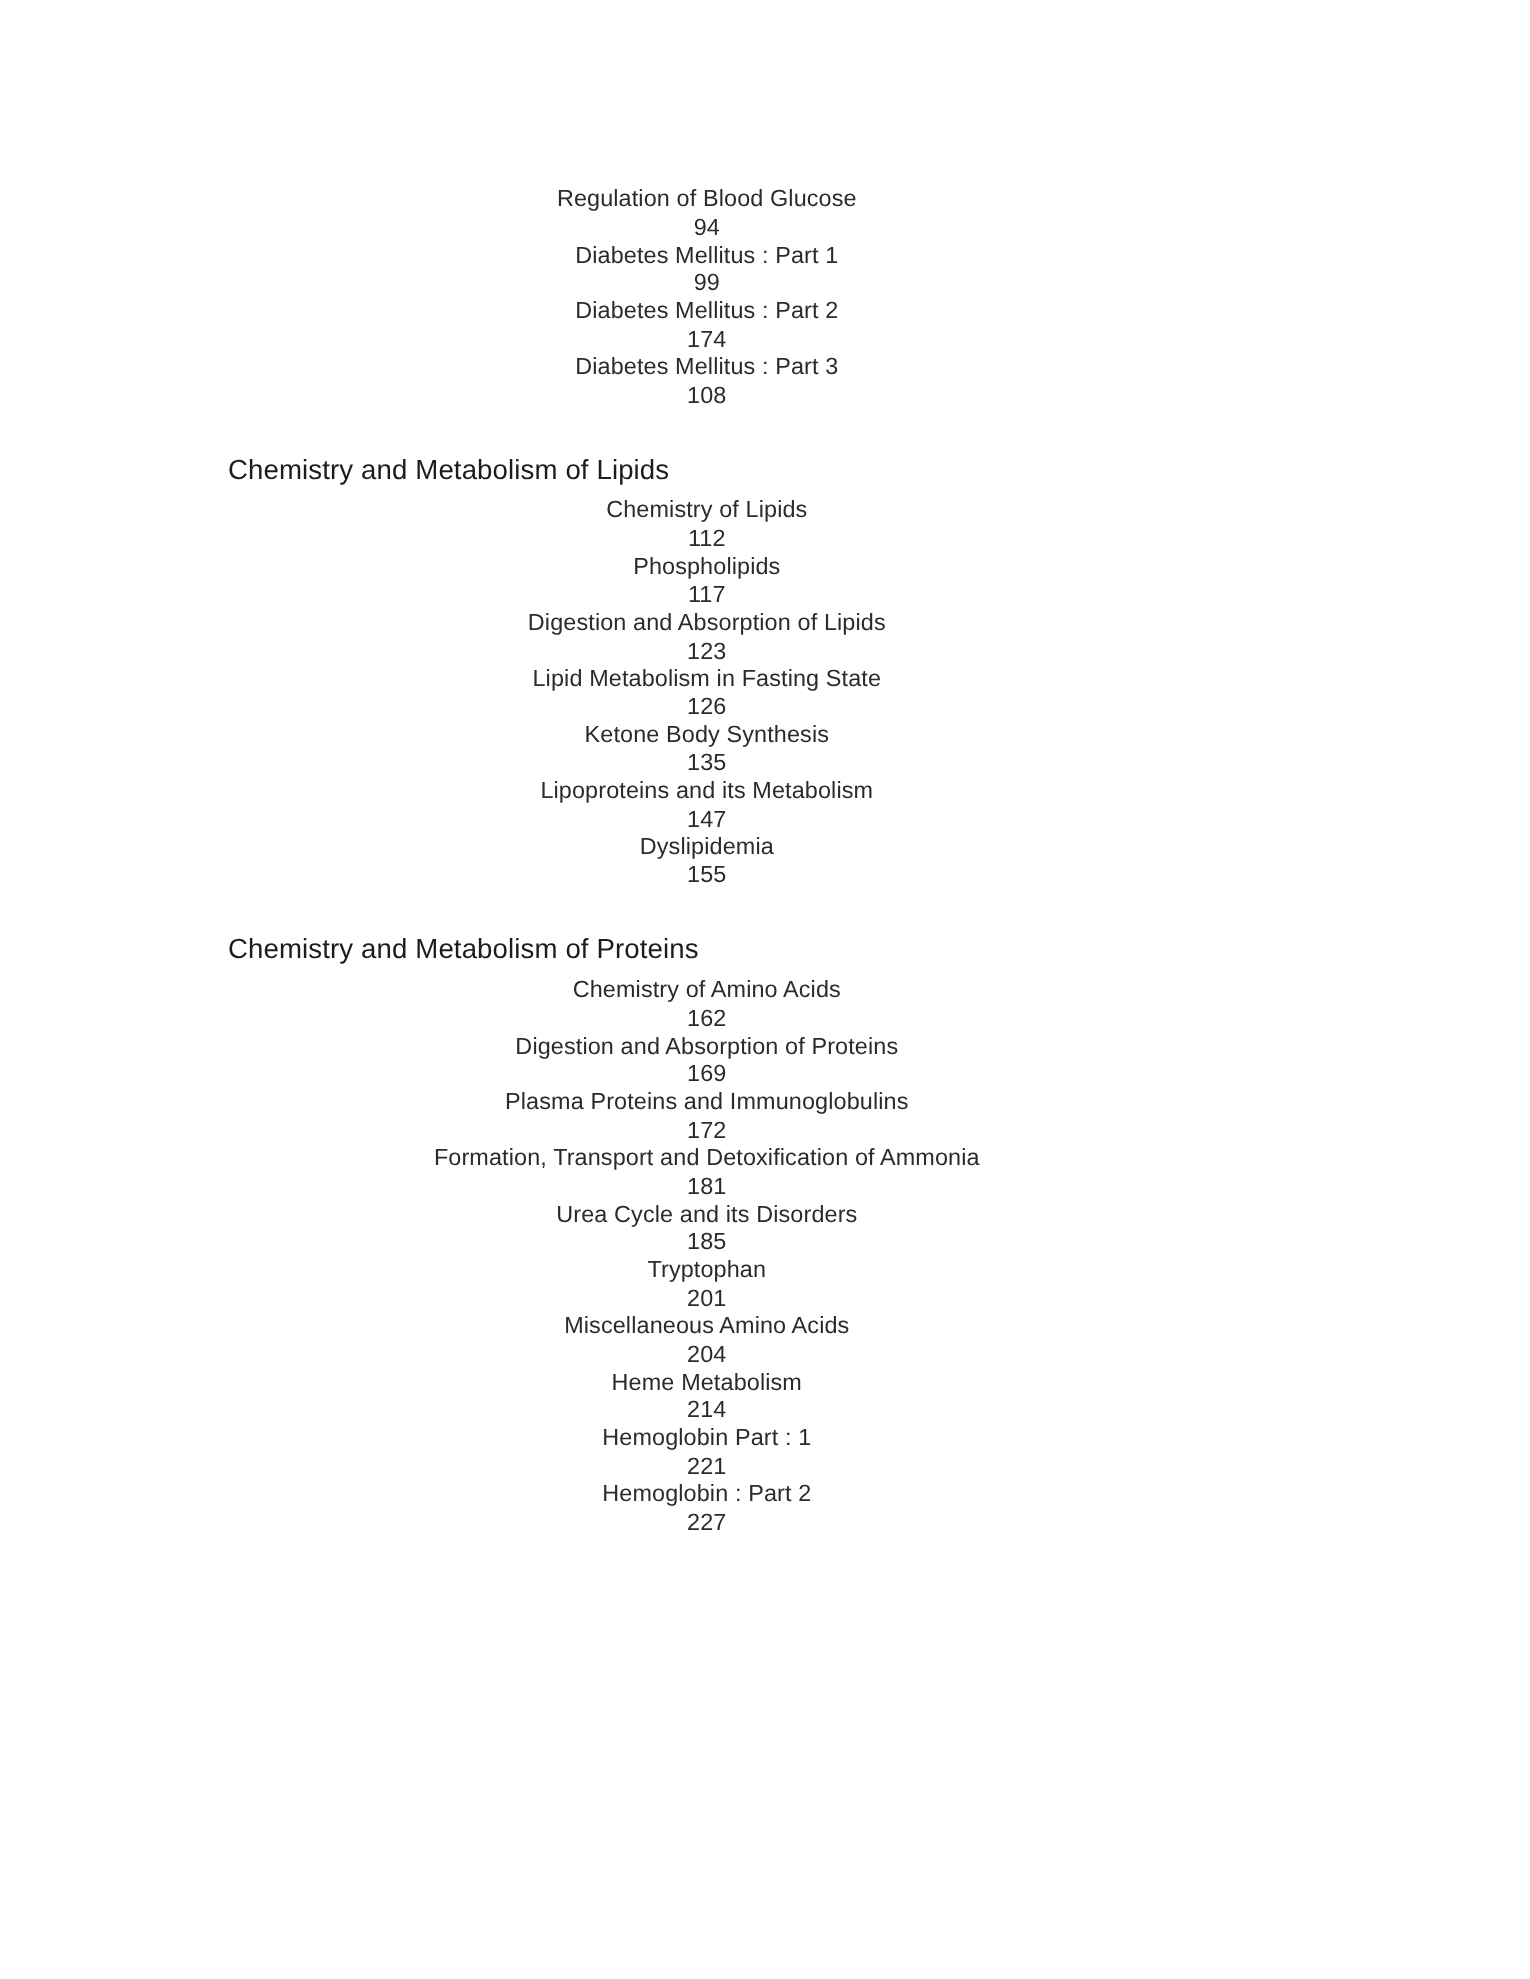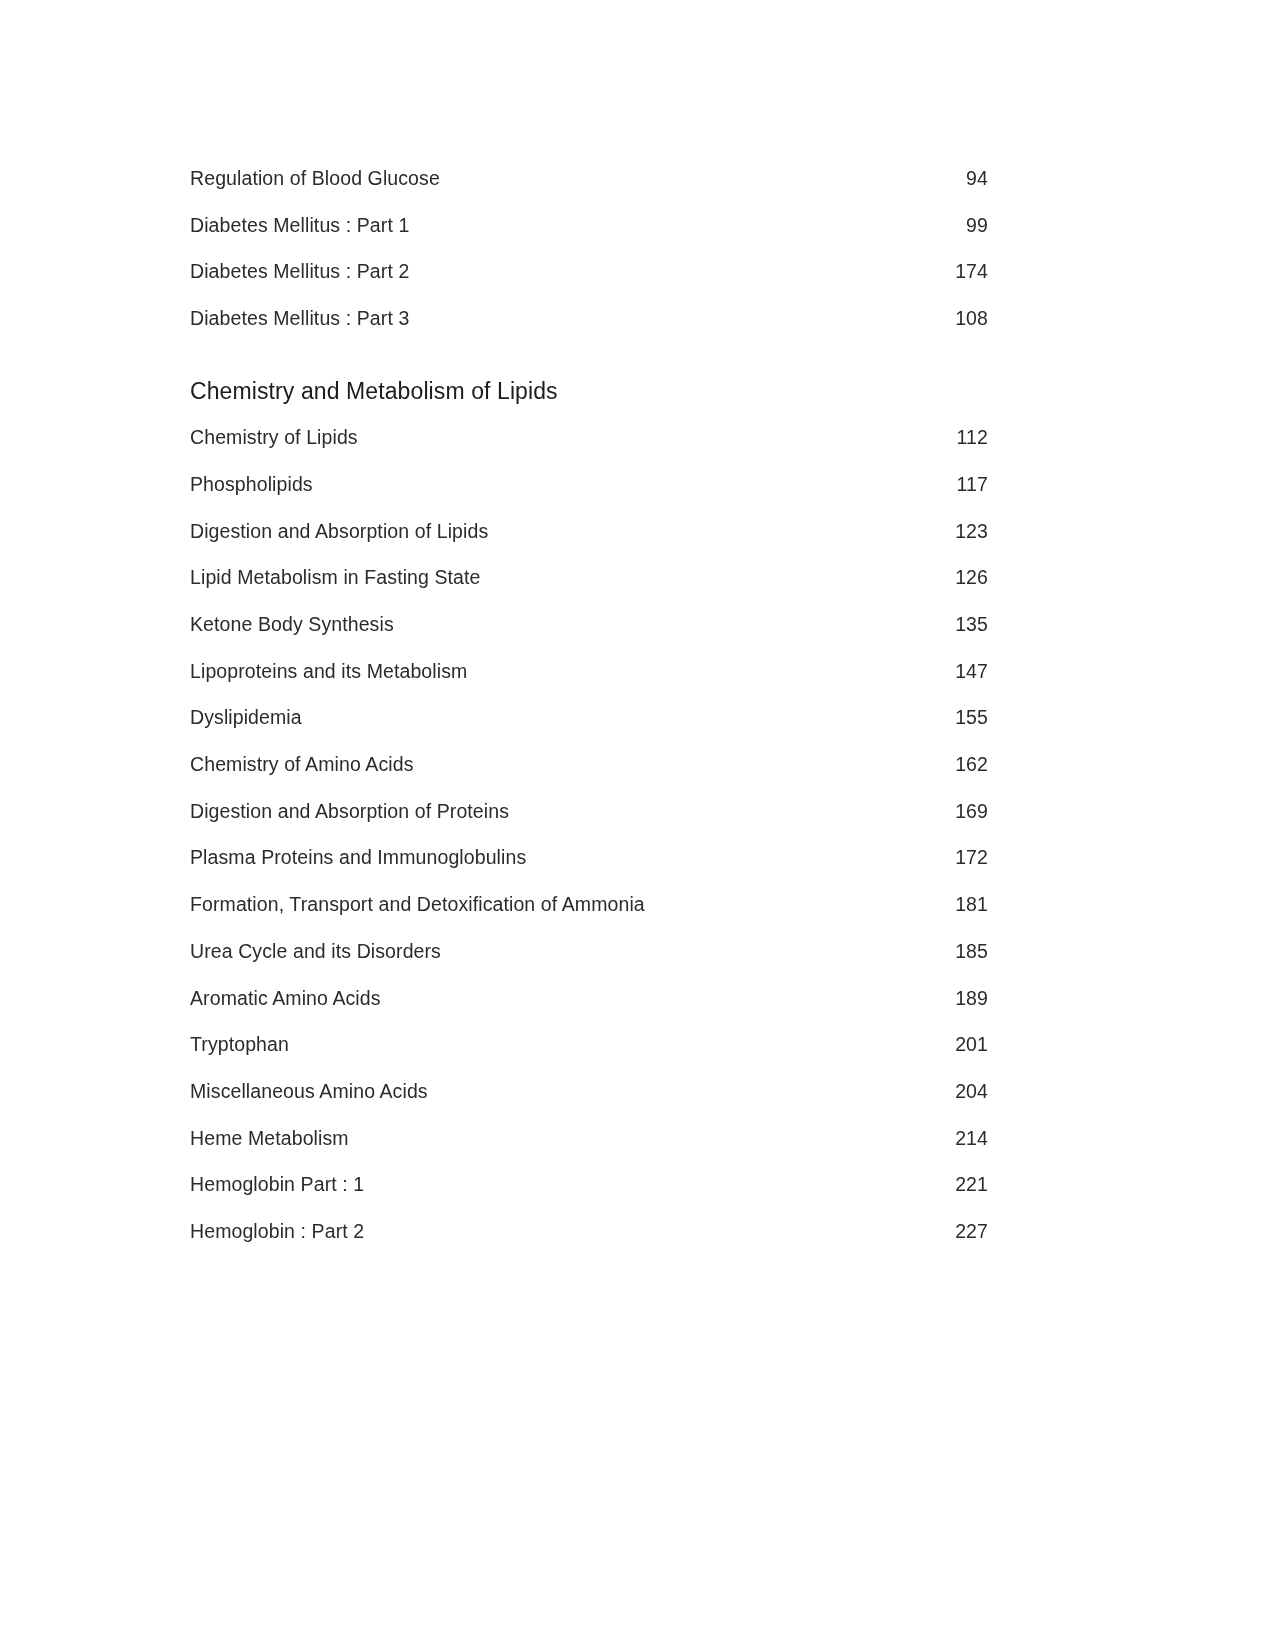--- a/index.html
+++ b/index.html
@@ -21,20 +21,21 @@
     width: 798px;
   }
   .toc-row {
     display: flex;
     justify-content: space-between;
     align-items: center;
     height: 46.7px;
     font-size: 19.5px;
     color: #2b2b2b;
     letter-spacing: 0.1px;
+    flex-direction: column;
   }
   .toc-row .entry-title {
     white-space: nowrap;
   }
   .toc-row .entry-page {
     text-align: right;
     font-variant-numeric: tabular-nums;
   }
   .toc-heading {
     display: flex;
@@ -90,43 +91,40 @@
         <span class="entry-page">135</span>
       </div>
       <div class="toc-row">
         <span class="entry-title">Lipoproteins and its Metabolism</span>
         <span class="entry-page">147</span>
       </div>
       <div class="toc-row">
         <span class="entry-title">Dyslipidemia</span>
         <span class="entry-page">155</span>
       </div>
+      <div class="toc-heading">Chemistry and Metabolism of Proteins</div>
       <div class="toc-row">
         <span class="entry-title">Chemistry of Amino Acids</span>
         <span class="entry-page">162</span>
       </div>
       <div class="toc-row">
         <span class="entry-title">Digestion and Absorption of Proteins</span>
         <span class="entry-page">169</span>
       </div>
       <div class="toc-row">
         <span class="entry-title">Plasma Proteins and Immunoglobulins</span>
         <span class="entry-page">172</span>
       </div>
       <div class="toc-row">
         <span class="entry-title">Formation, Transport and Detoxification of Ammonia</span>
         <span class="entry-page">181</span>
       </div>
       <div class="toc-row">
         <span class="entry-title">Urea Cycle and its Disorders</span>
         <span class="entry-page">185</span>
-      </div>
-      <div class="toc-row">
-        <span class="entry-title">Aromatic Amino Acids</span>
-        <span class="entry-page">189</span>
       </div>
       <div class="toc-row">
         <span class="entry-title">Tryptophan</span>
         <span class="entry-page">201</span>
       </div>
       <div class="toc-row">
         <span class="entry-title">Miscellaneous Amino Acids</span>
         <span class="entry-page">204</span>
       </div>
       <div class="toc-row">

